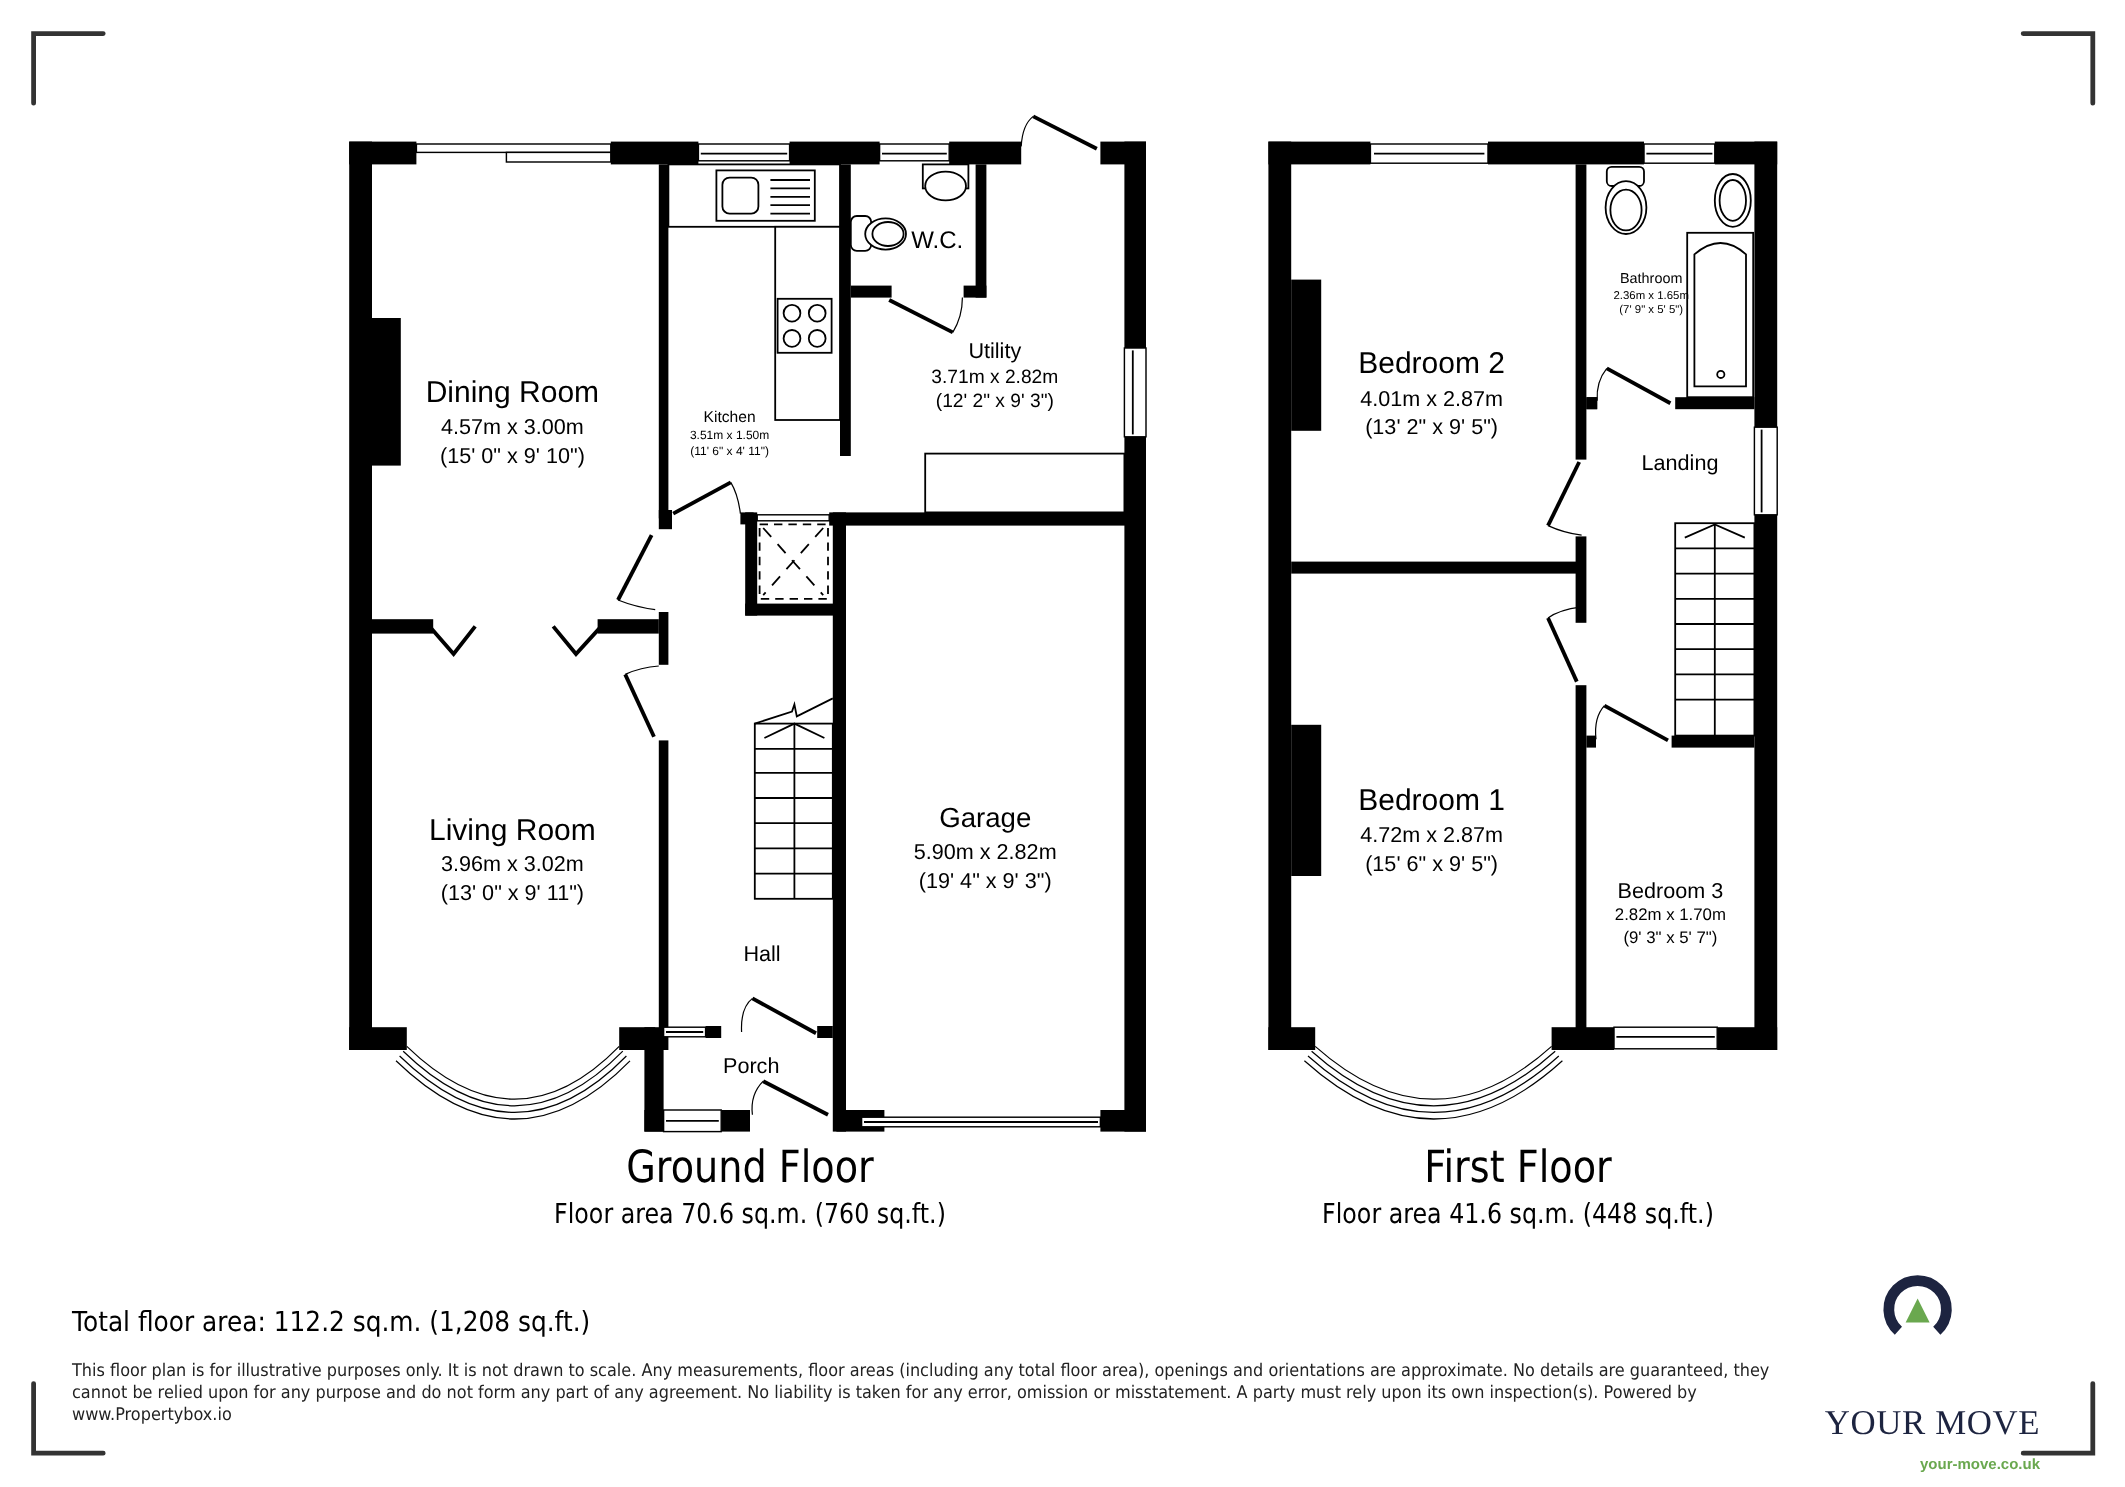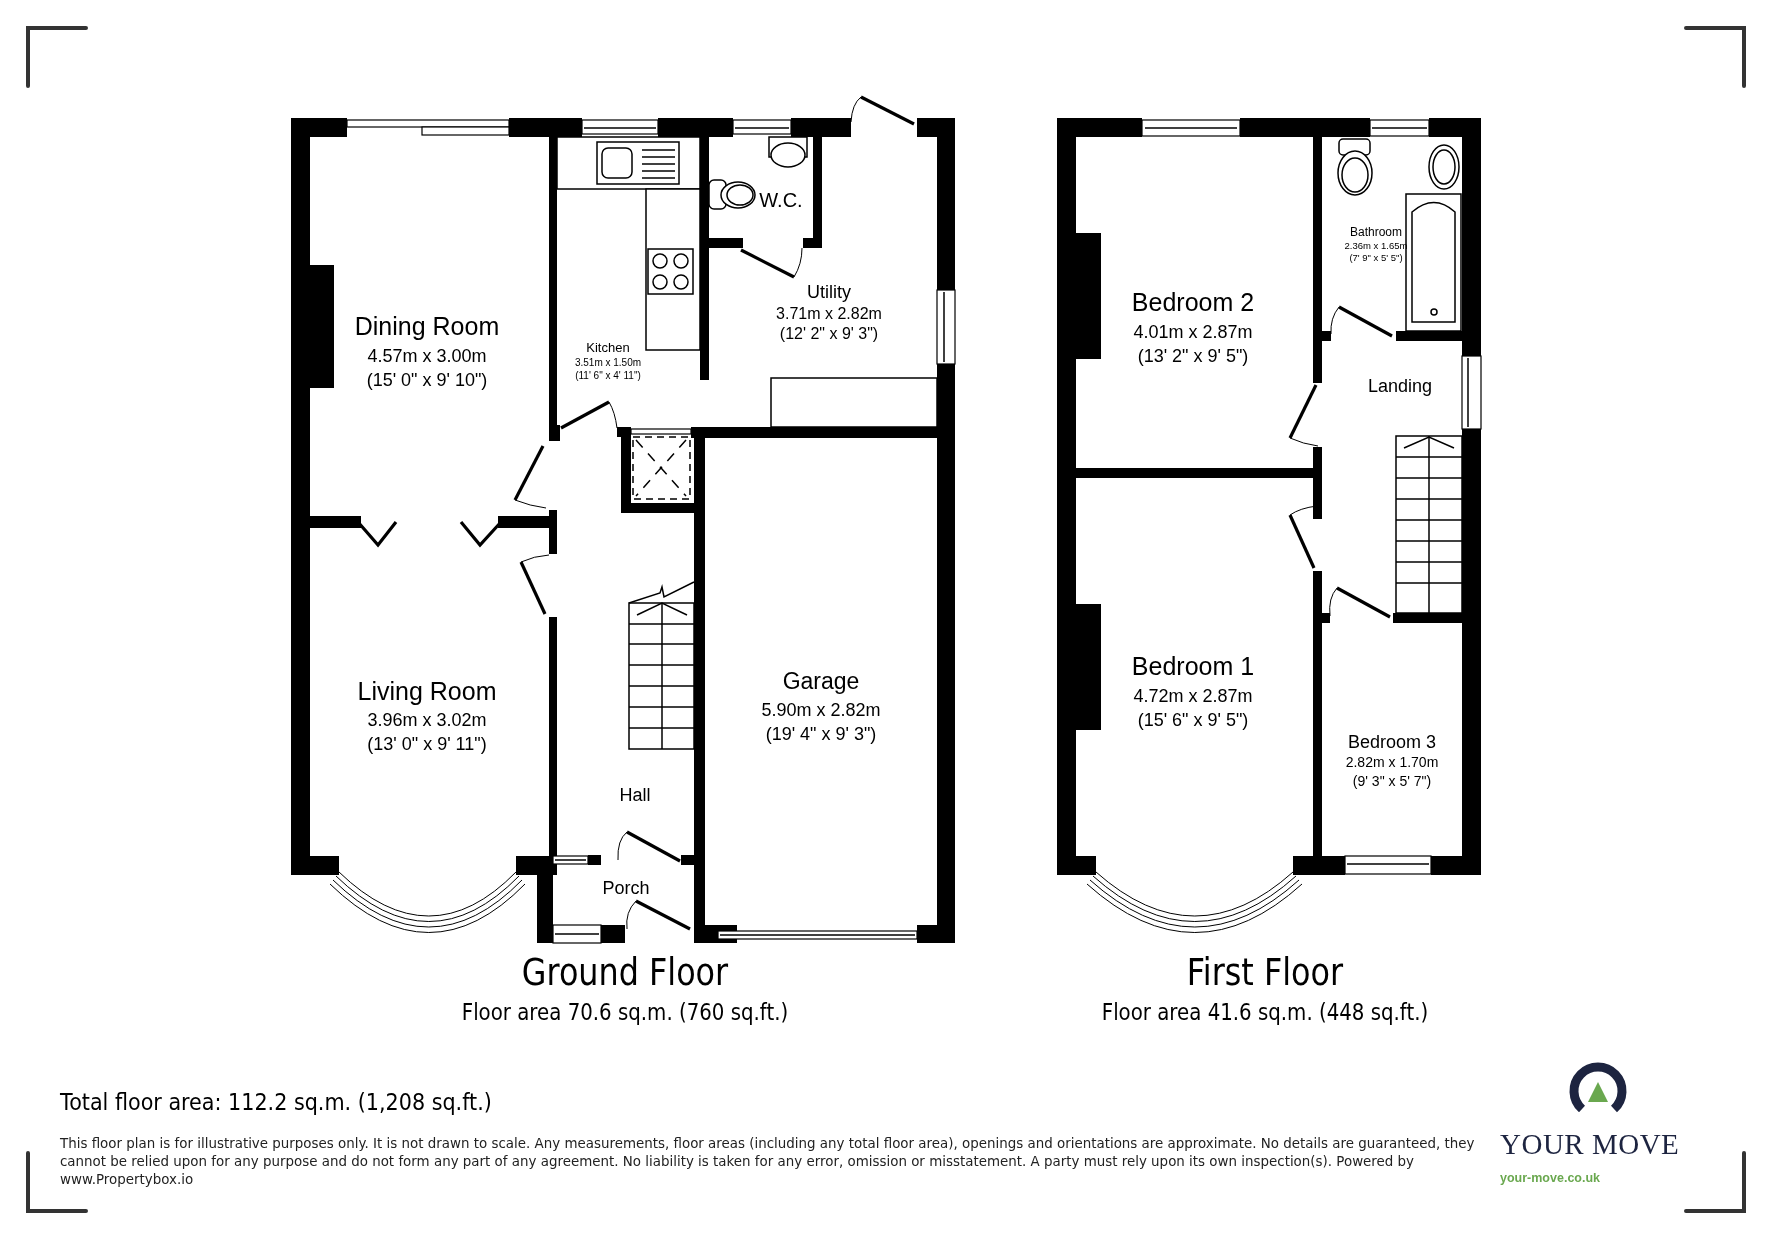--- a/index.html
+++ b/index.html
@@ -10,21 +10,21 @@
   .door { fill:none; stroke:#000; stroke-width:3.2; }
   .arc { fill:none; stroke:#000; stroke-width:1; }
   .win { fill:#fff; stroke:#000; stroke-width:1.2; }
   .fix { fill:#fff; stroke:#000; stroke-width:1.5; }
   .rname { font-family:"Liberation Sans", sans-serif; fill:#000; }
   .crop { stroke:#333; stroke-width:4; stroke-linecap:round; fill:none; }
   .floor-title { position:absolute; font-family:"DejaVu Sans", sans-serif; color:#000; text-align:center; transform:scaleX(0.86); transform-origin:center; }
   .floor-area { position:absolute; font-family:"DejaVu Sans", sans-serif; color:#000; text-align:center; transform:scaleX(0.86); transform-origin:center; }
   .total { position:absolute; left:60px; top:1089px; font-family:"DejaVu Sans", sans-serif; font-size:23px; color:#000; transform:scaleX(0.9); transform-origin:left; white-space:nowrap; }
   .disclaimer { position:absolute; left:60px; top:1134px; width:1560px; font-family:"DejaVu Sans", sans-serif; font-size:14.5px; line-height:18px; color:#222; transform:scaleX(0.925); transform-origin:left top; }
-  .logo { position:absolute; left:1500px; top:1068px; width:200px; height:120px; text-align:left; }
+  .logo { position:absolute; left:1500px; top:1110px; width:200px; height:120px; text-align:right; }
   .logo-word { position:absolute; left:0; top:60px; width:200px; font-family:"Liberation Serif", serif; font-size:29px; color:#1d2440; letter-spacing:0.5px; }
   .logo-url { position:absolute; left:0; top:103px; width:200px; font-family:"Liberation Sans", sans-serif; font-weight:bold; font-size:12.5px; color:#6aa84f; }
 </style>
 </head>
 <body>
 
 <svg class="plan" width="1771" height="1239" viewBox="0 0 1771 1239">
 
   <g>
     <path class="crop" d="M28 86 L28 28 L86 28"></path>

